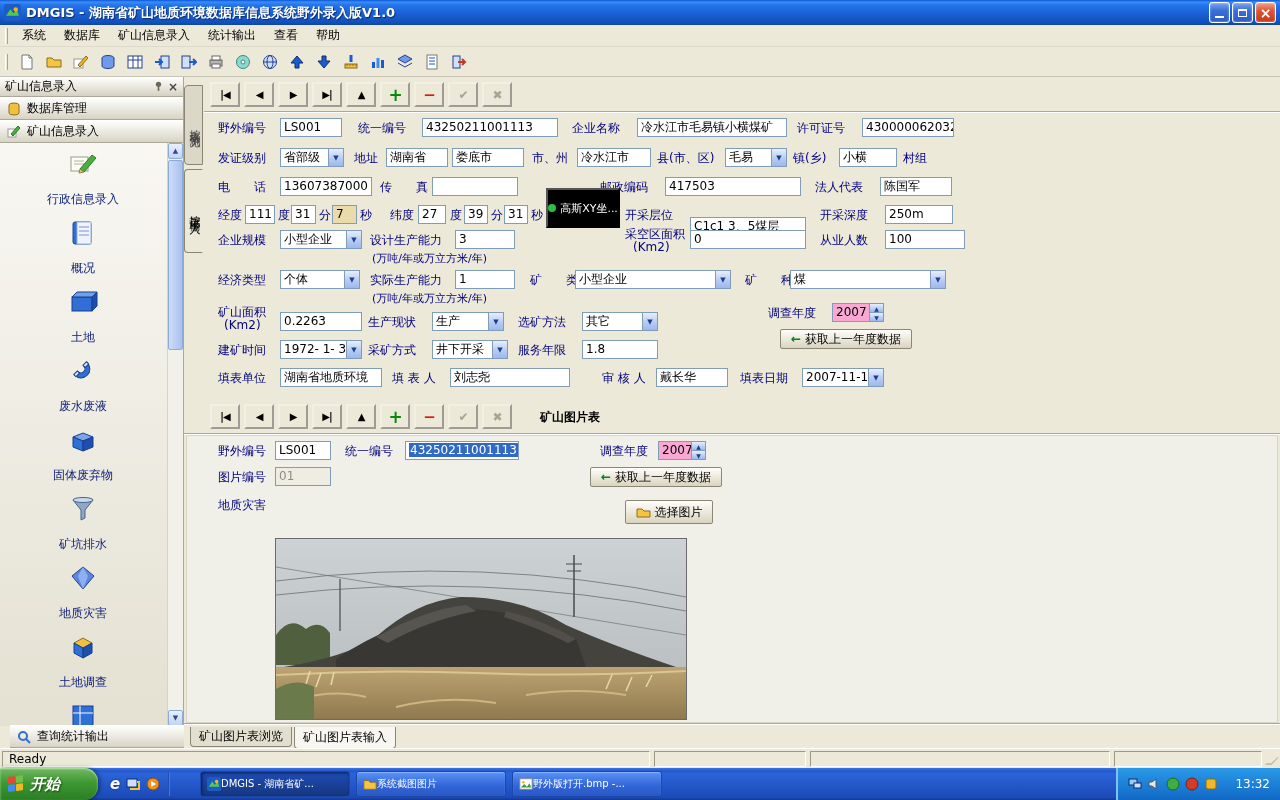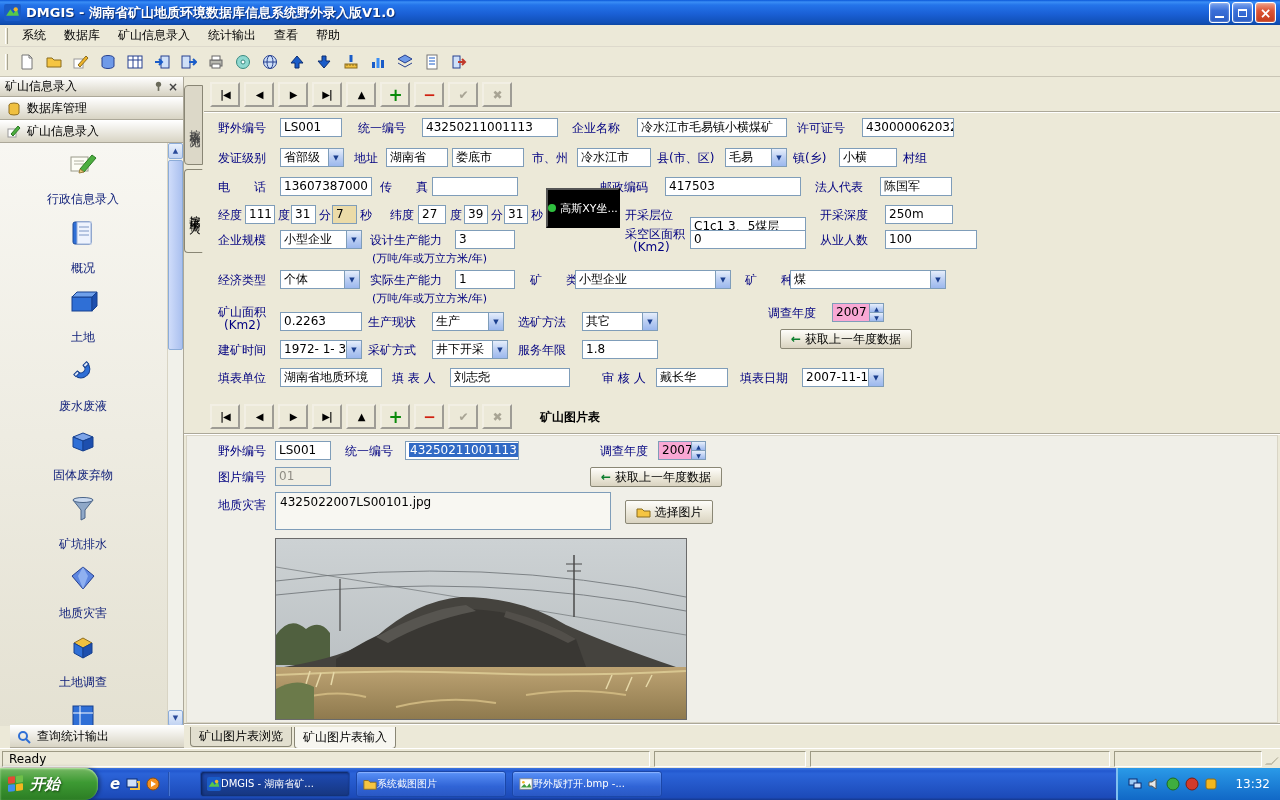--- a/index.html
+++ b/index.html
@@ -435,21 +435,21 @@
       <span class="cbt">小型企业</span>
       <span class="cba">▼</span>
     </div>
   <div class="lb" style="left:186px;top:156px;">设计生产能力</div>
   <div class="tb" style="left:271px;top:153px;width:60px;">3</div>
   <div class="lb" style="left:188px;top:174px;font-size:11px;">(万吨/年或万立方米/年)</div>
   <div class="lb" style="left:441px;top:150px;">采空区面积</div>
   <div class="lb" style="left:449px;top:163px;">(Km2)</div>
   <div class="tb" style="left:506px;top:153px;width:116px;">0</div>
   <div class="lb" style="left:636px;top:156px;">从业人数</div>
-  <div class="tb" style="left:701px;top:153px;width:92px;">100</div>
+  <div class="tb" style="left:701px;top:153px;width:80px;">100</div>
 
   <div class="lb" style="left:34px;top:196px;">经济类型</div>
   <div class="cb" style="left:96px;top:193px;width:80px;">
       <span class="cbt">个体</span>
       <span class="cba">▼</span>
     </div>
   <div class="lb" style="left:186px;top:196px;">实际生产能力</div>
   <div class="tb" style="left:271px;top:193px;width:60px;">1</div>
   <div class="lb" style="left:188px;top:214px;font-size:11px;">(万吨/年或万立方米/年)</div>
   <div class="lb" style="left:346px;top:196px;">矿　　类</div>
@@ -557,21 +557,20 @@
         <span>▼</span>
       </span>
     </div>
   <div class="lb" style="left:34px;top:393px;">图片编号</div>
   <div class="tb dim" style="left:91px;top:390px;width:56px;">01</div>
   <div class="btnxp" style="left:406px;top:390px;width:132px;height:20px;">
       <span class="garrow">←</span>
       <span>获取上一年度数据</span>
     </div>
   <div class="lb" style="left:34px;top:421px;">地质灾害</div>
-  <div class="filebox" style="left:91px;top:415px;width:336px;height:38px;">4325022007LS00101.jpg</div>
   <div class="btnxp" style="left:441px;top:423px;width:88px;height:24px;">
     <svg width="15" height="12">
         <path d="M1,3 L6,3 L8,5 L14,5 L14,11 L1,11 Z" fill="#f5c542" stroke="#8a6d1f"></path>
       </svg>
     <span>选择图片</span>
   </div>
 
   <div class="photo" style="left:91px;top:461px;width:412px;height:182px;">
     <svg width="410" height="180" viewBox="0 0 410 180">
       <defs>

